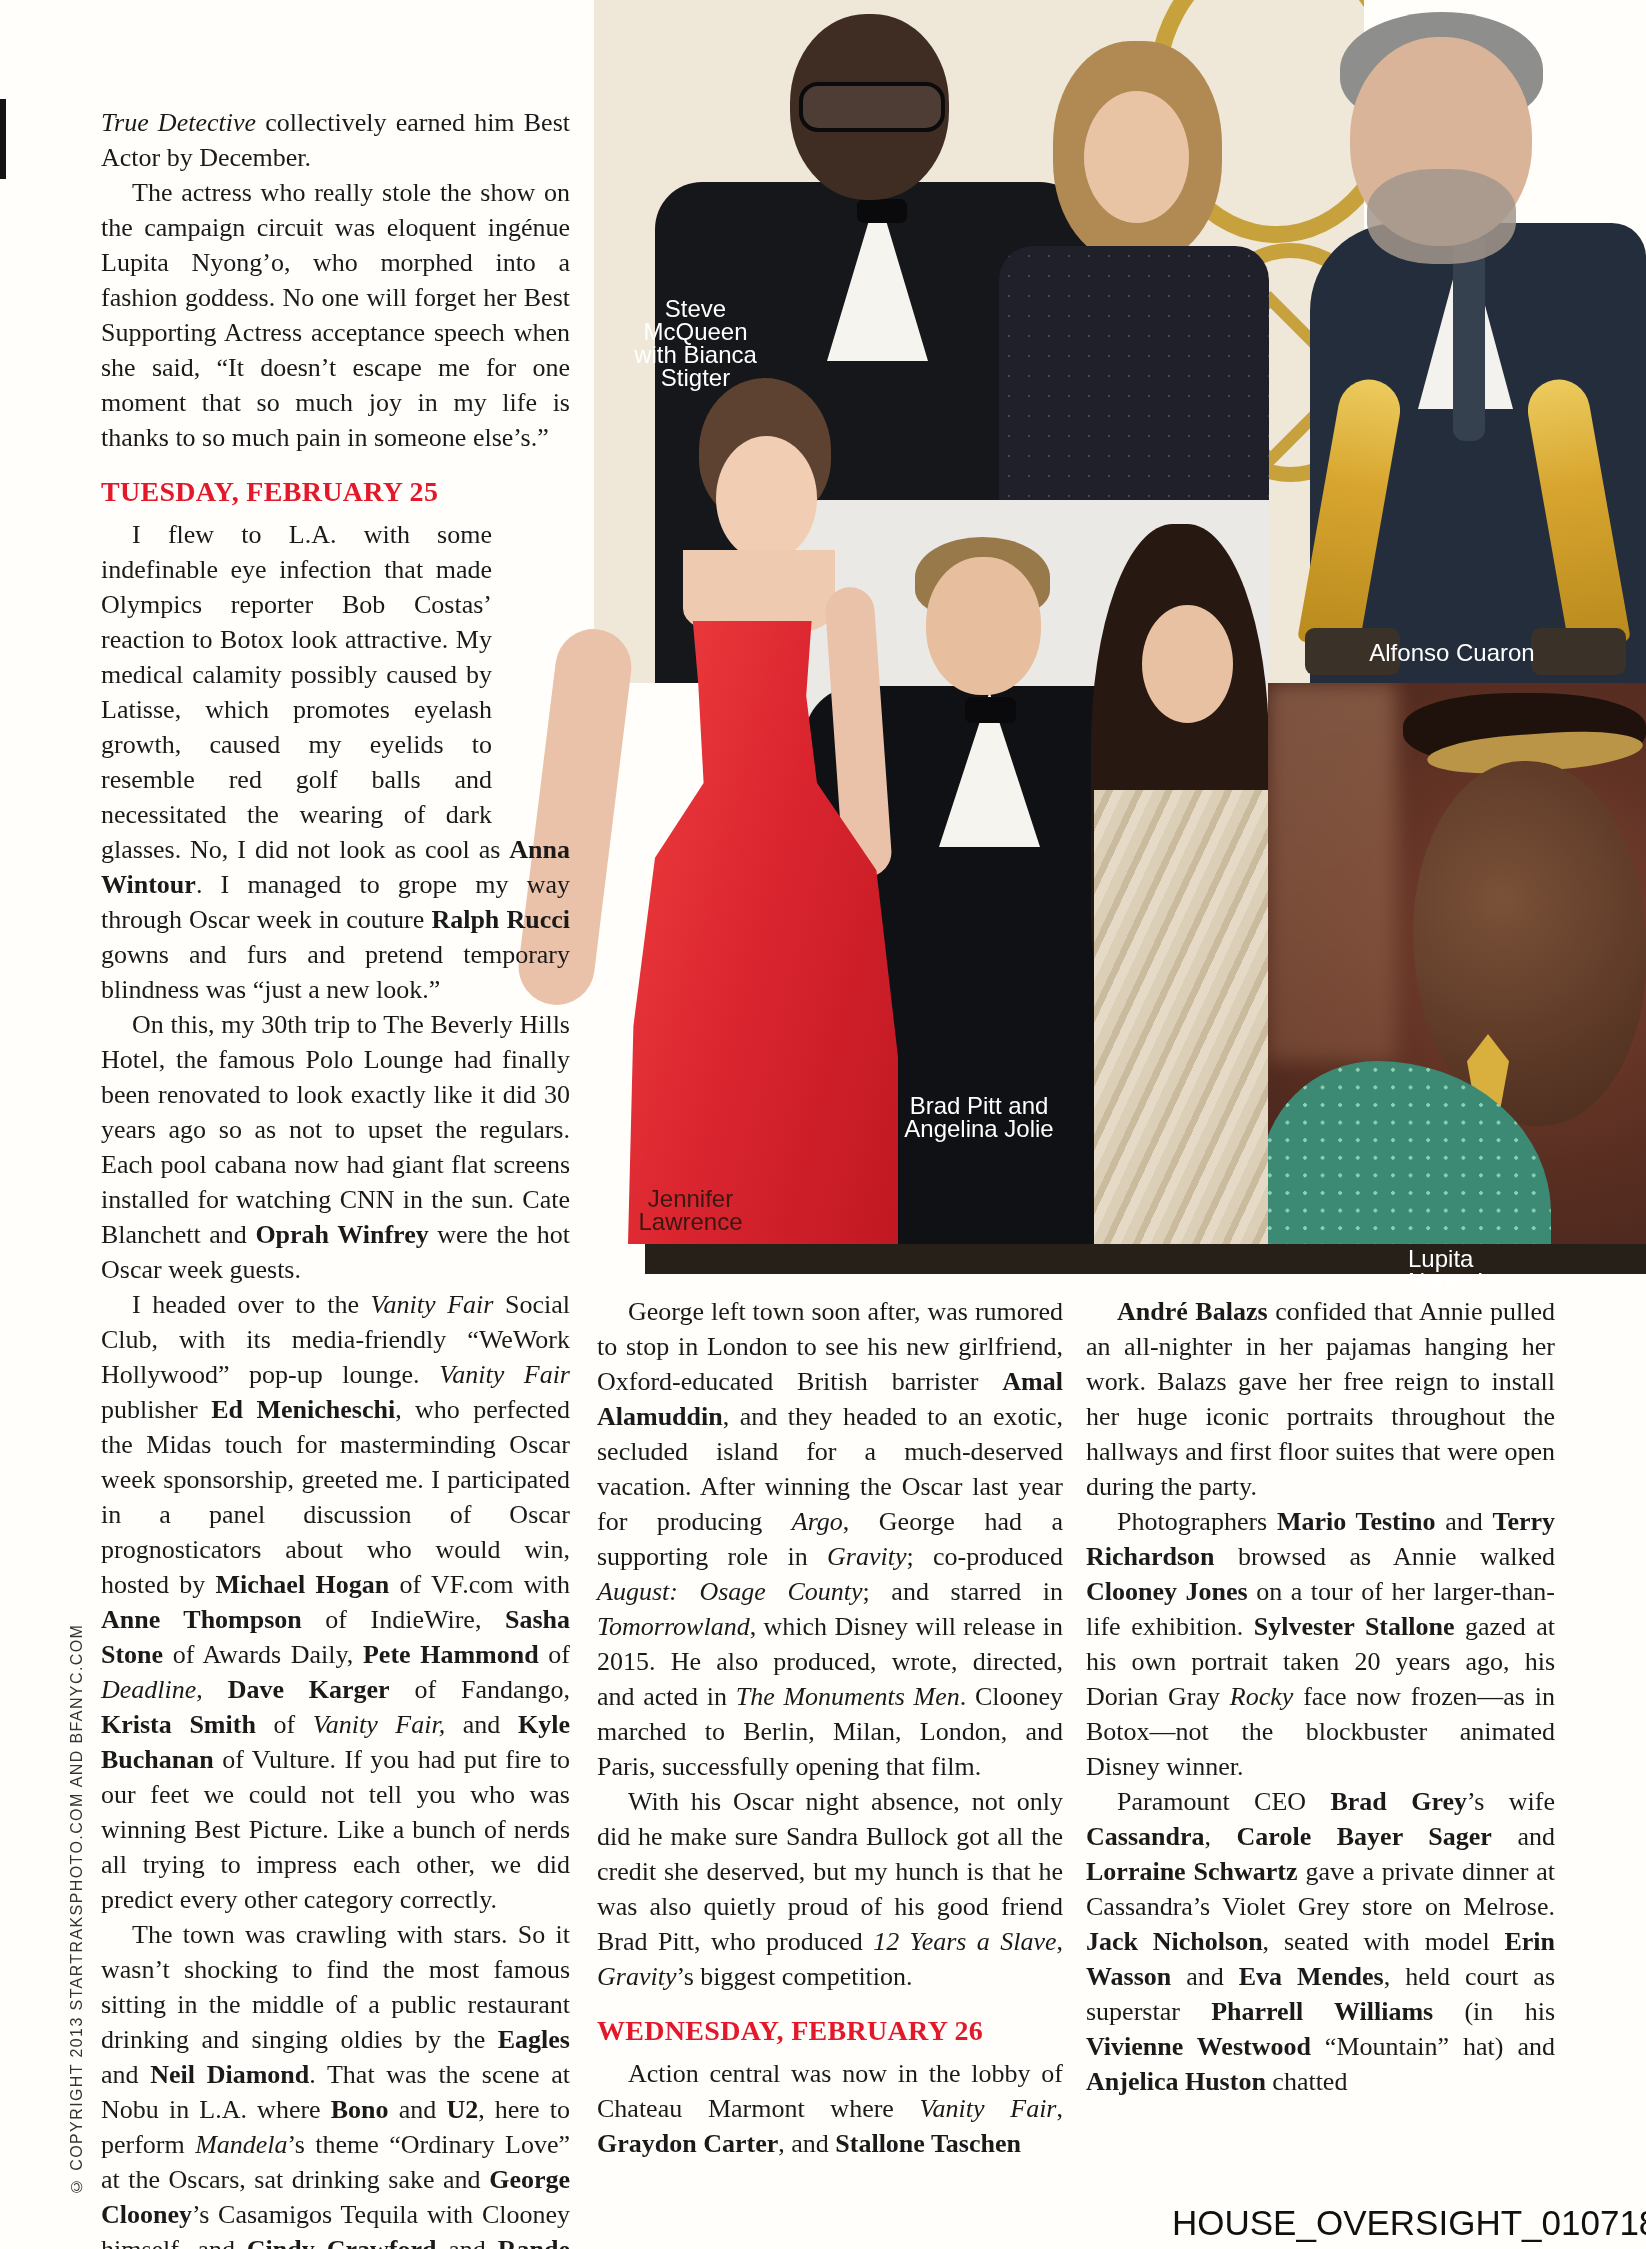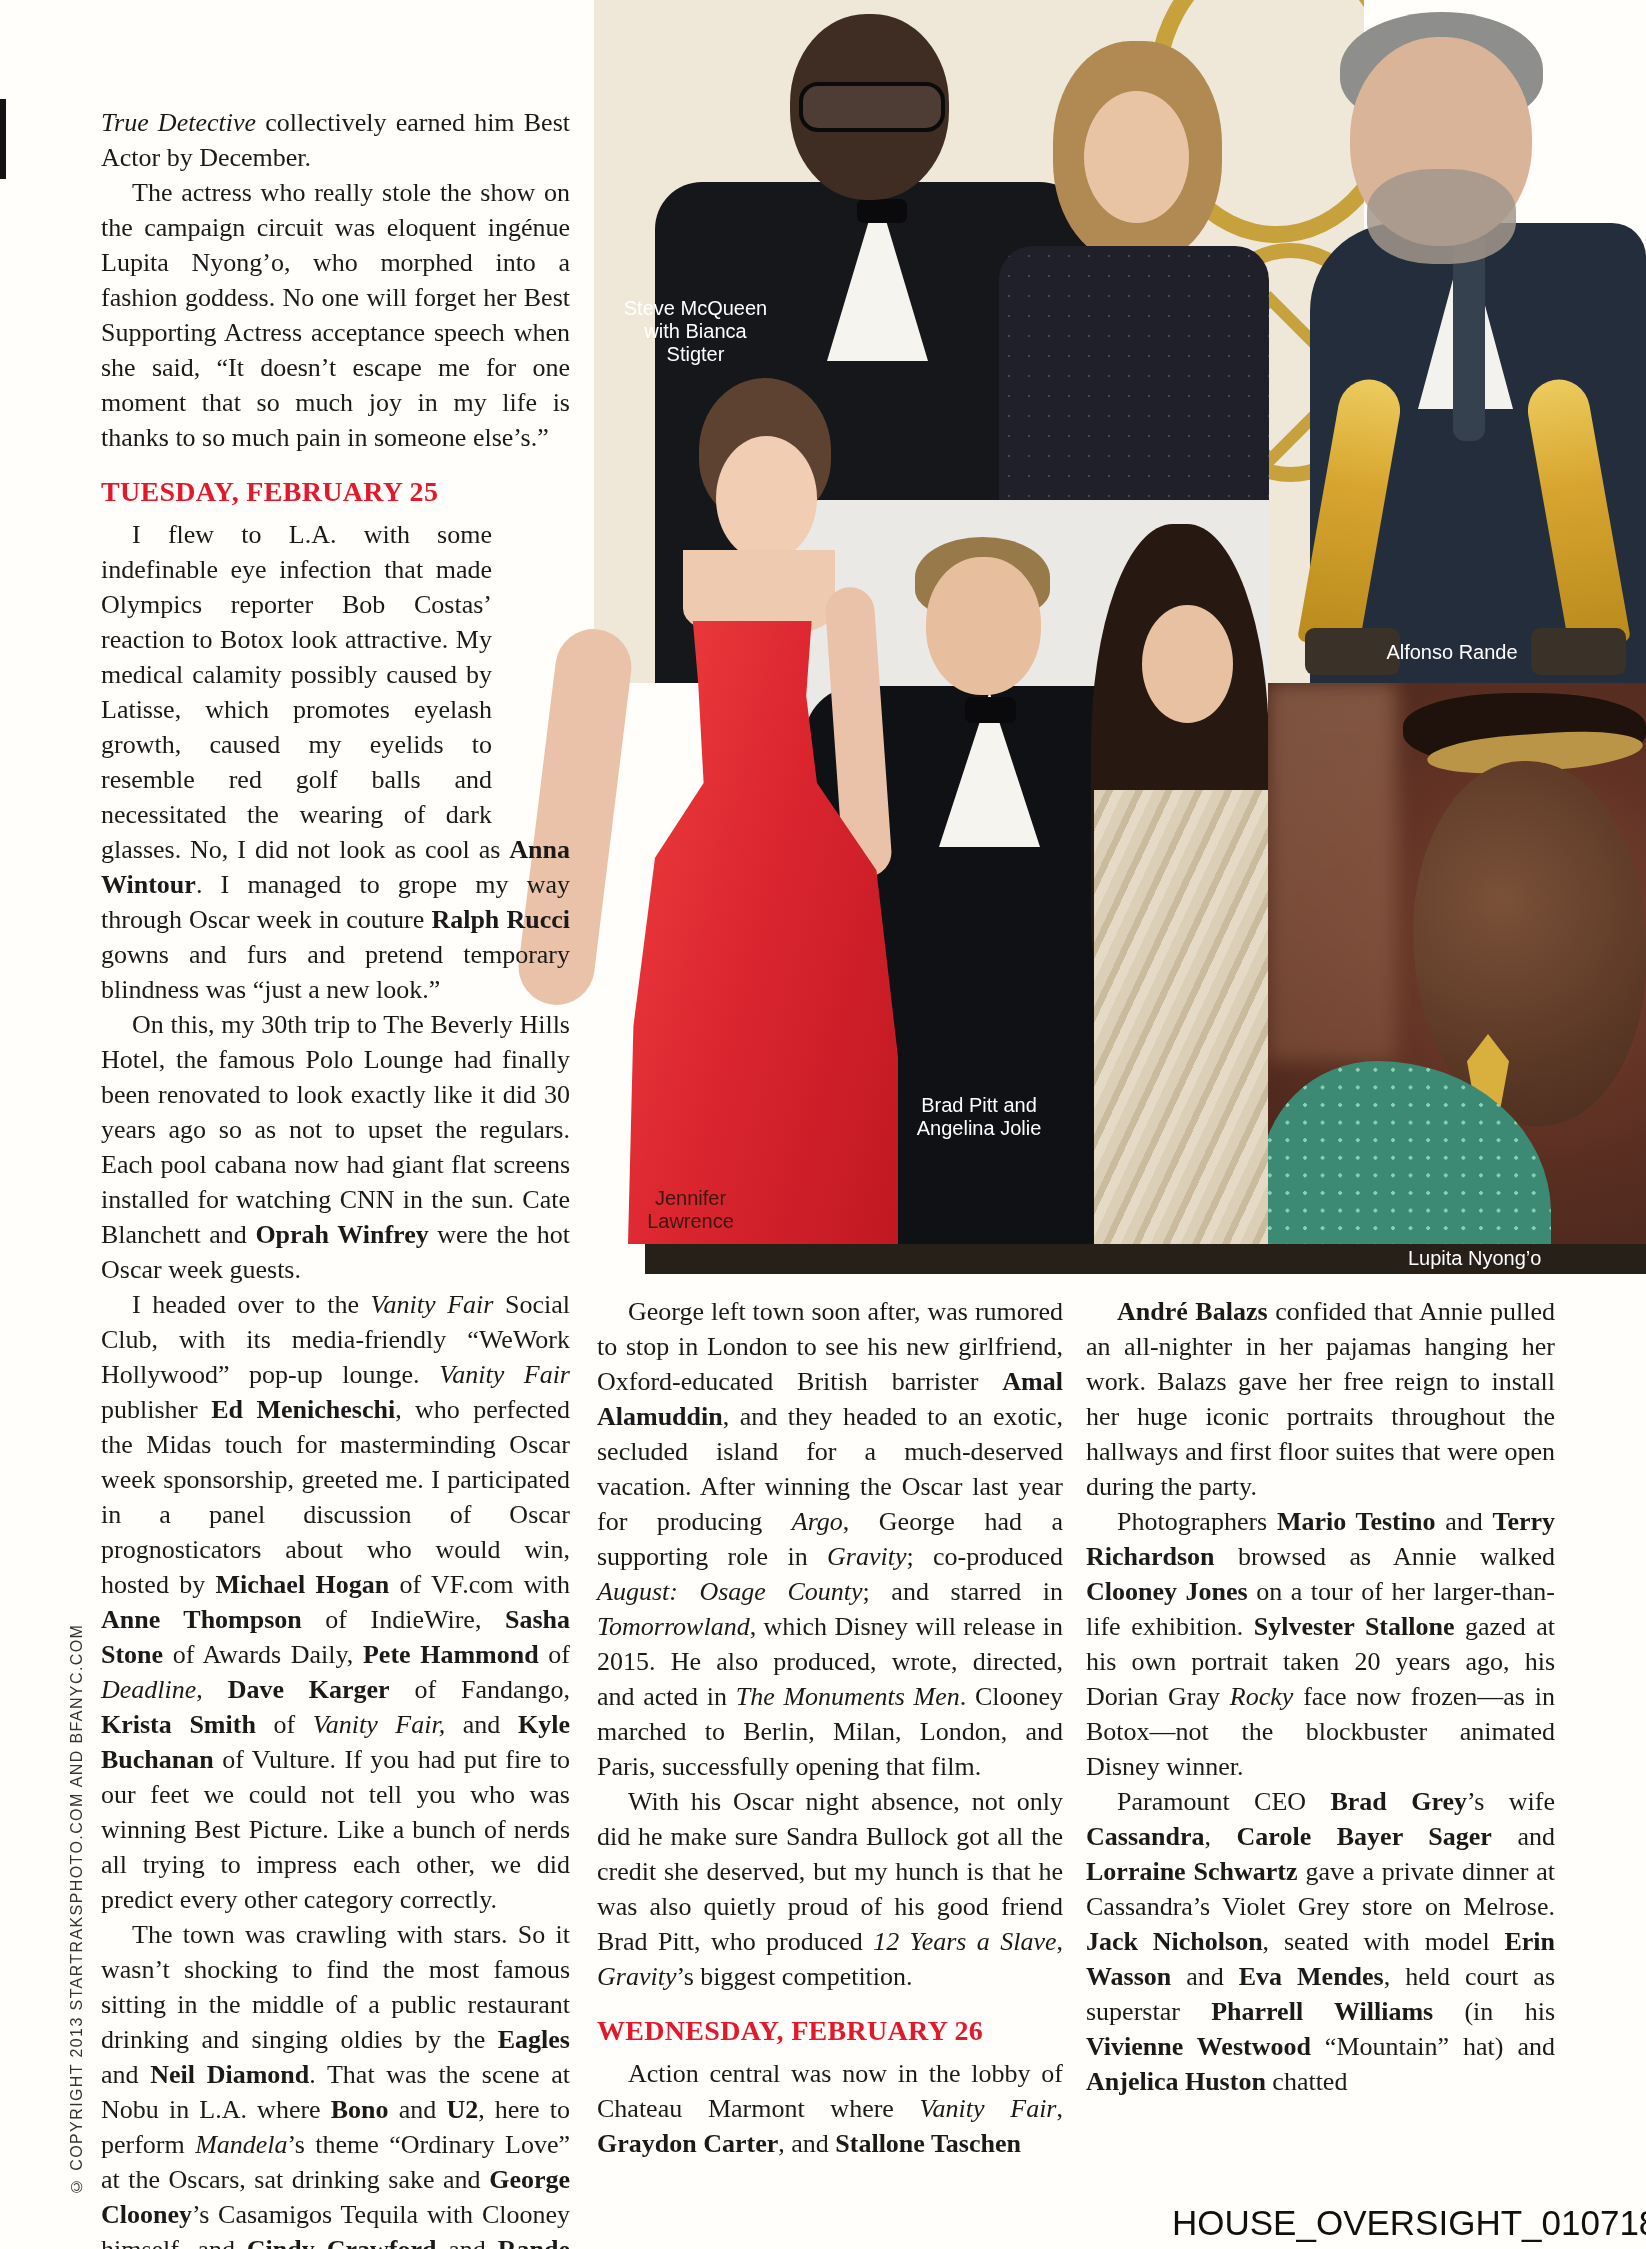--- a/index.html
+++ b/index.html
@@ -13,21 +13,21 @@
   .col2{left:597px;top:1294px;width:466px;}
   .col3{left:1086px;top:1294px;width:469px;}
   .para{margin:0;text-indent:31px;}
   .para.noindent{text-indent:0;}
   .redhead{margin:17.6px 0 6.8px 0;font-size:28px;line-height:38px;font-weight:bold;color:#e3182b;
            text-indent:0;letter-spacing:0.3px;}
   .arm-push{float:right;width:78px;height:176px;margin-top:105px;}
 
   
   .photo{position:absolute;overflow:hidden;}
-  .cap{position:absolute;font-family:"Liberation Sans",sans-serif;font-size:20px;line-height:23px;
+  .cap{position:absolute;font-family:"Liberation Sans",sans-serif;font-size:24px;line-height:23px;
        white-space:pre-line;text-align:center;color:#ffffff;z-index:40;}
 
   
   .photoA{left:594px;top:0;width:770px;height:683px;background:#efe8d8;}
   .goldring1{position:absolute;left:554px;top:-61px;width:223px;height:270px;border:17.6px solid #c7a23c;border-radius:50%;}
   .goldring2{position:absolute;left:597px;top:243px;width:169px;height:209px;border:15px solid #c7a23c;border-radius:50%;}
   .golddiamond{position:absolute;left:614px;top:317px;width:101px;height:101px;border:12px solid #c7a23c;transform:rotate(45deg);}
   .sm-body{position:absolute;left:61px;top:182px;width:432px;height:501px;background:#16171b;border-radius:47px 47px 0 0;}
   .sm-head{position:absolute;left:196px;top:13.5px;width:159px;height:186px;background:#3f2d23;border-radius:48%;}
   .sm-glasses{position:absolute;left:205px;top:82px;width:138px;height:42px;border:4.7px solid #0b0b0b;border-radius:19px;background:rgba(250,250,250,0.08);}
@@ -129,21 +129,21 @@
   <div class="abs cu-suit"></div>
   <div class="abs cu-shirt"></div>
   <div class="abs cu-tie"></div>
   <div class="abs cu-hair"></div>
   <div class="abs cu-head"></div>
   <div class="abs cu-beard"></div>
   <div class="abs osc osc1"></div>
   <div class="abs oscbase osc1b"></div>
   <div class="abs osc osc2"></div>
   <div class="abs oscbase osc2b"></div>
-  <div class="cap capB">Alfonso Rande</div>
+  <div class="cap capB">Alfonso Cuaron</div>
 
   <div class="photo photoD">
     <div class="bp-tux"></div>
     <div class="bp-shirt"></div>
     <div class="bp-tie"></div>
     <div class="bp-hair"></div>
     <div class="bp-head"></div>
     <div class="aj-hair"></div>
     <div class="aj-face"></div>
     <div class="aj-gown"></div>

